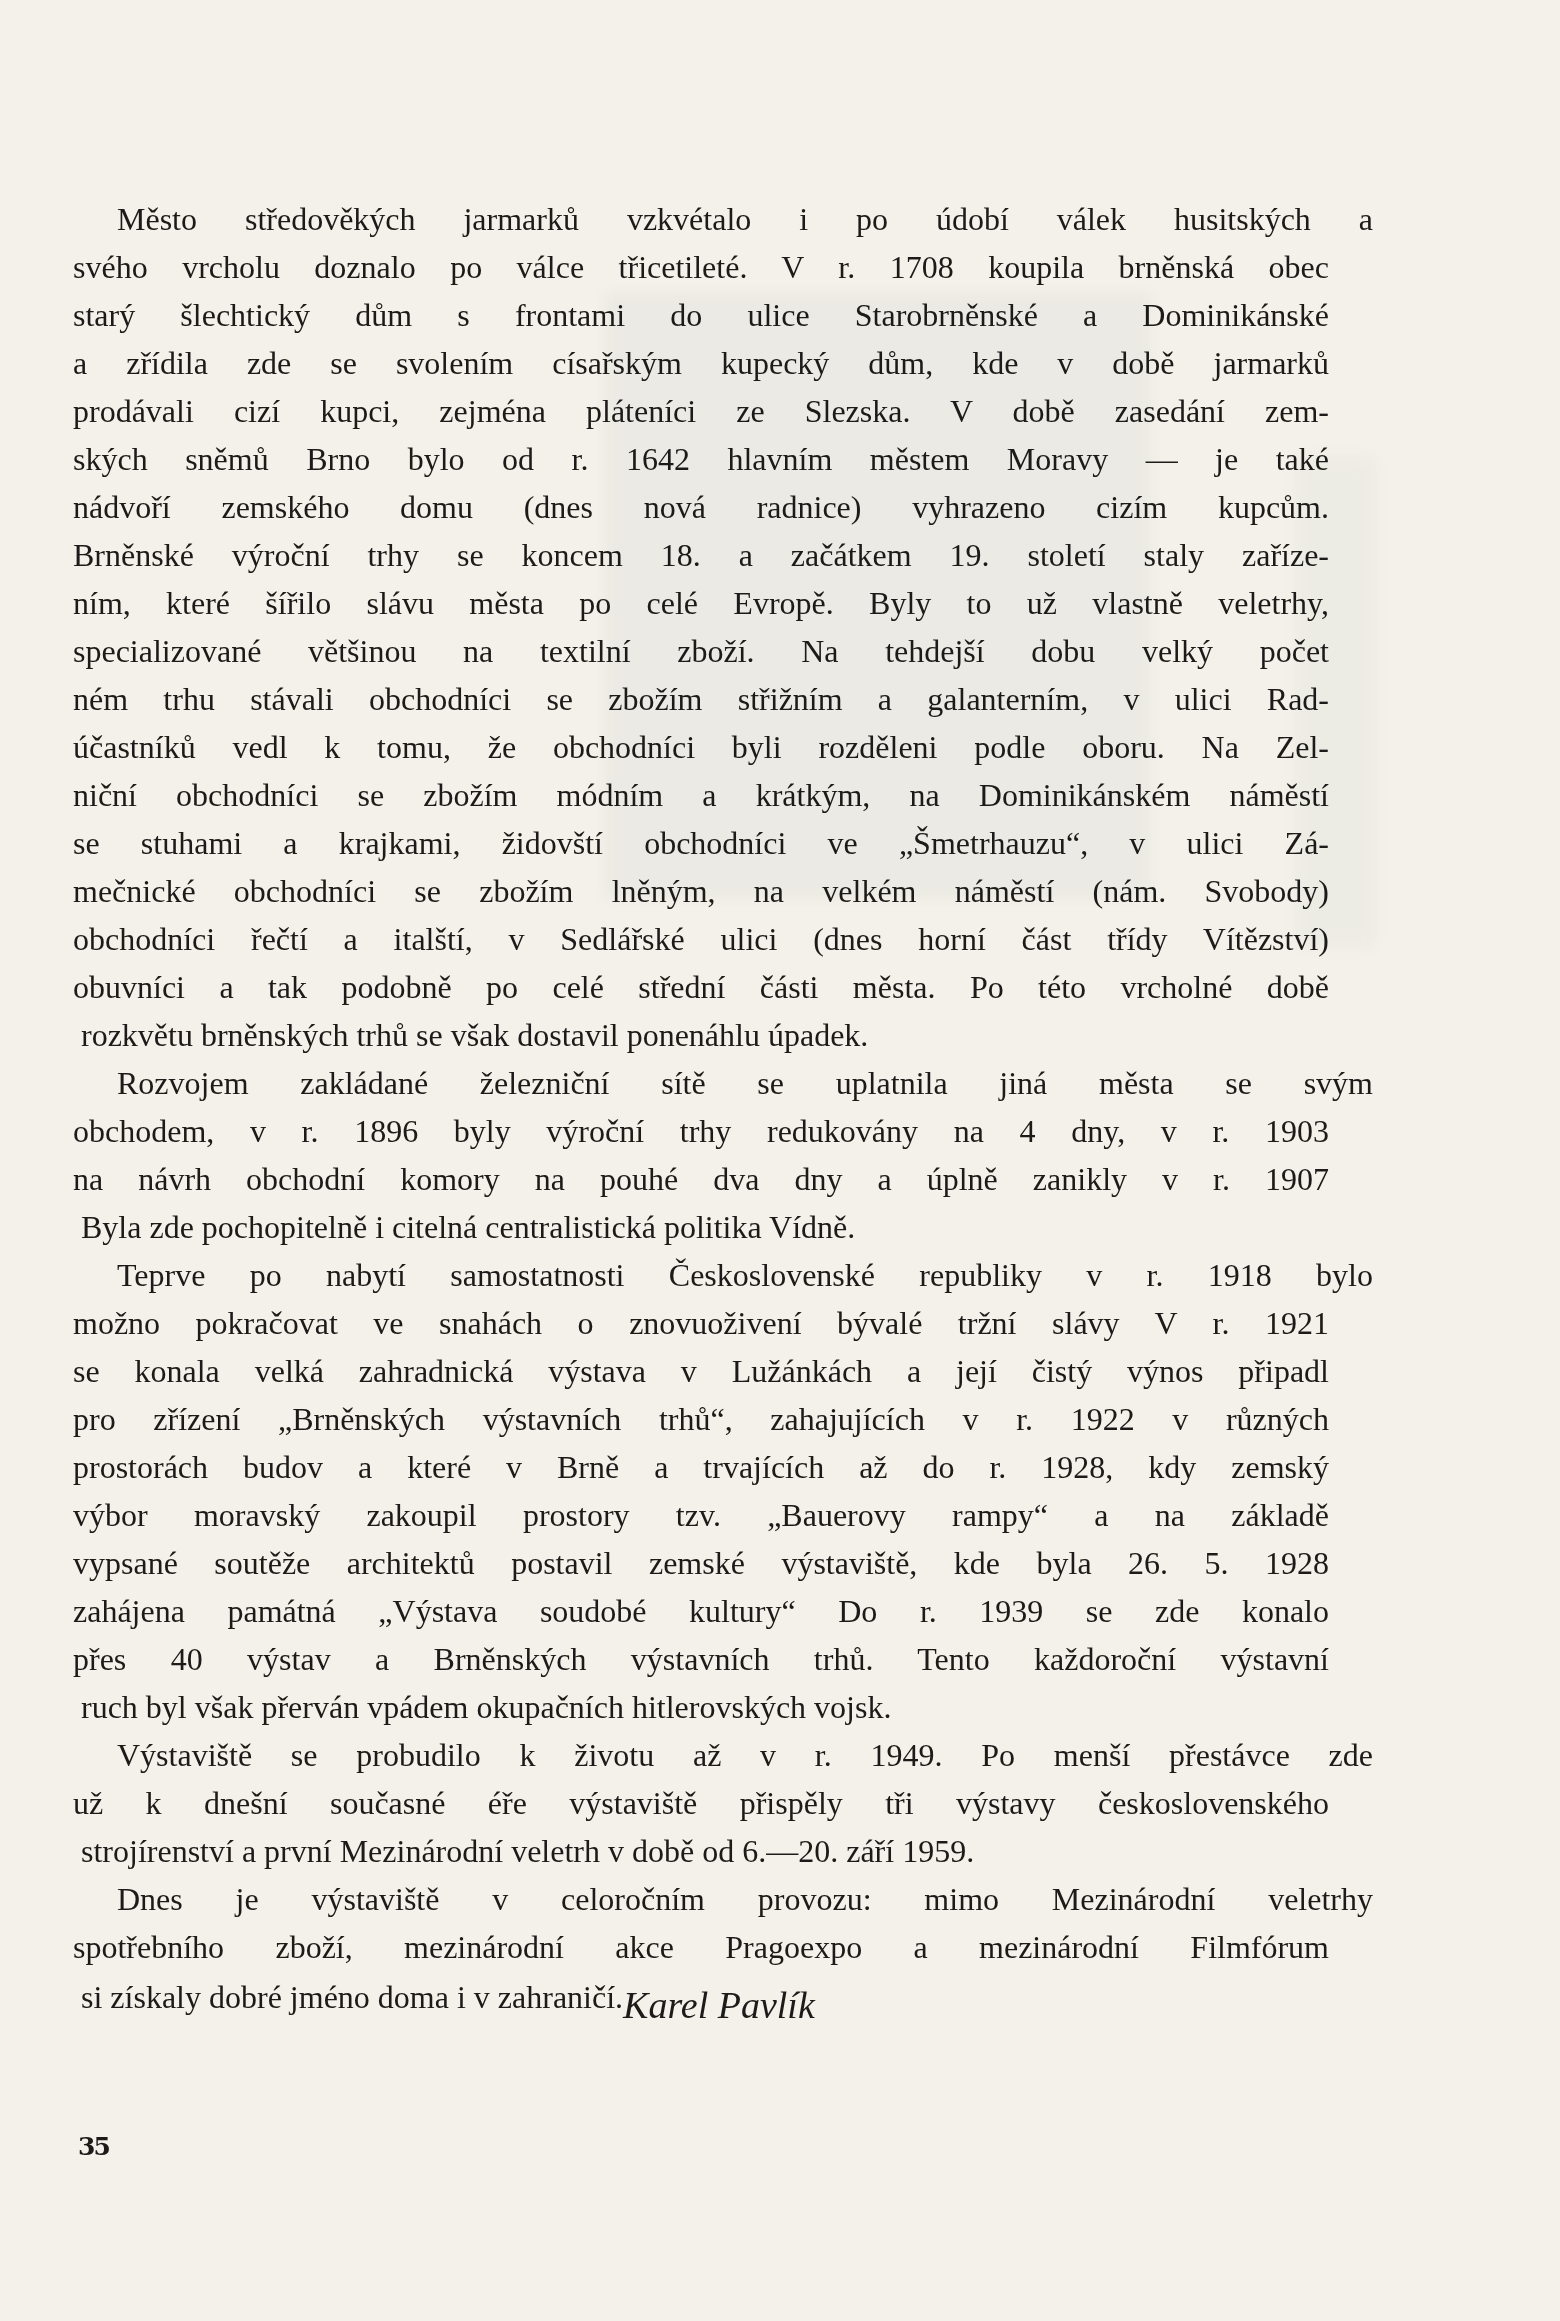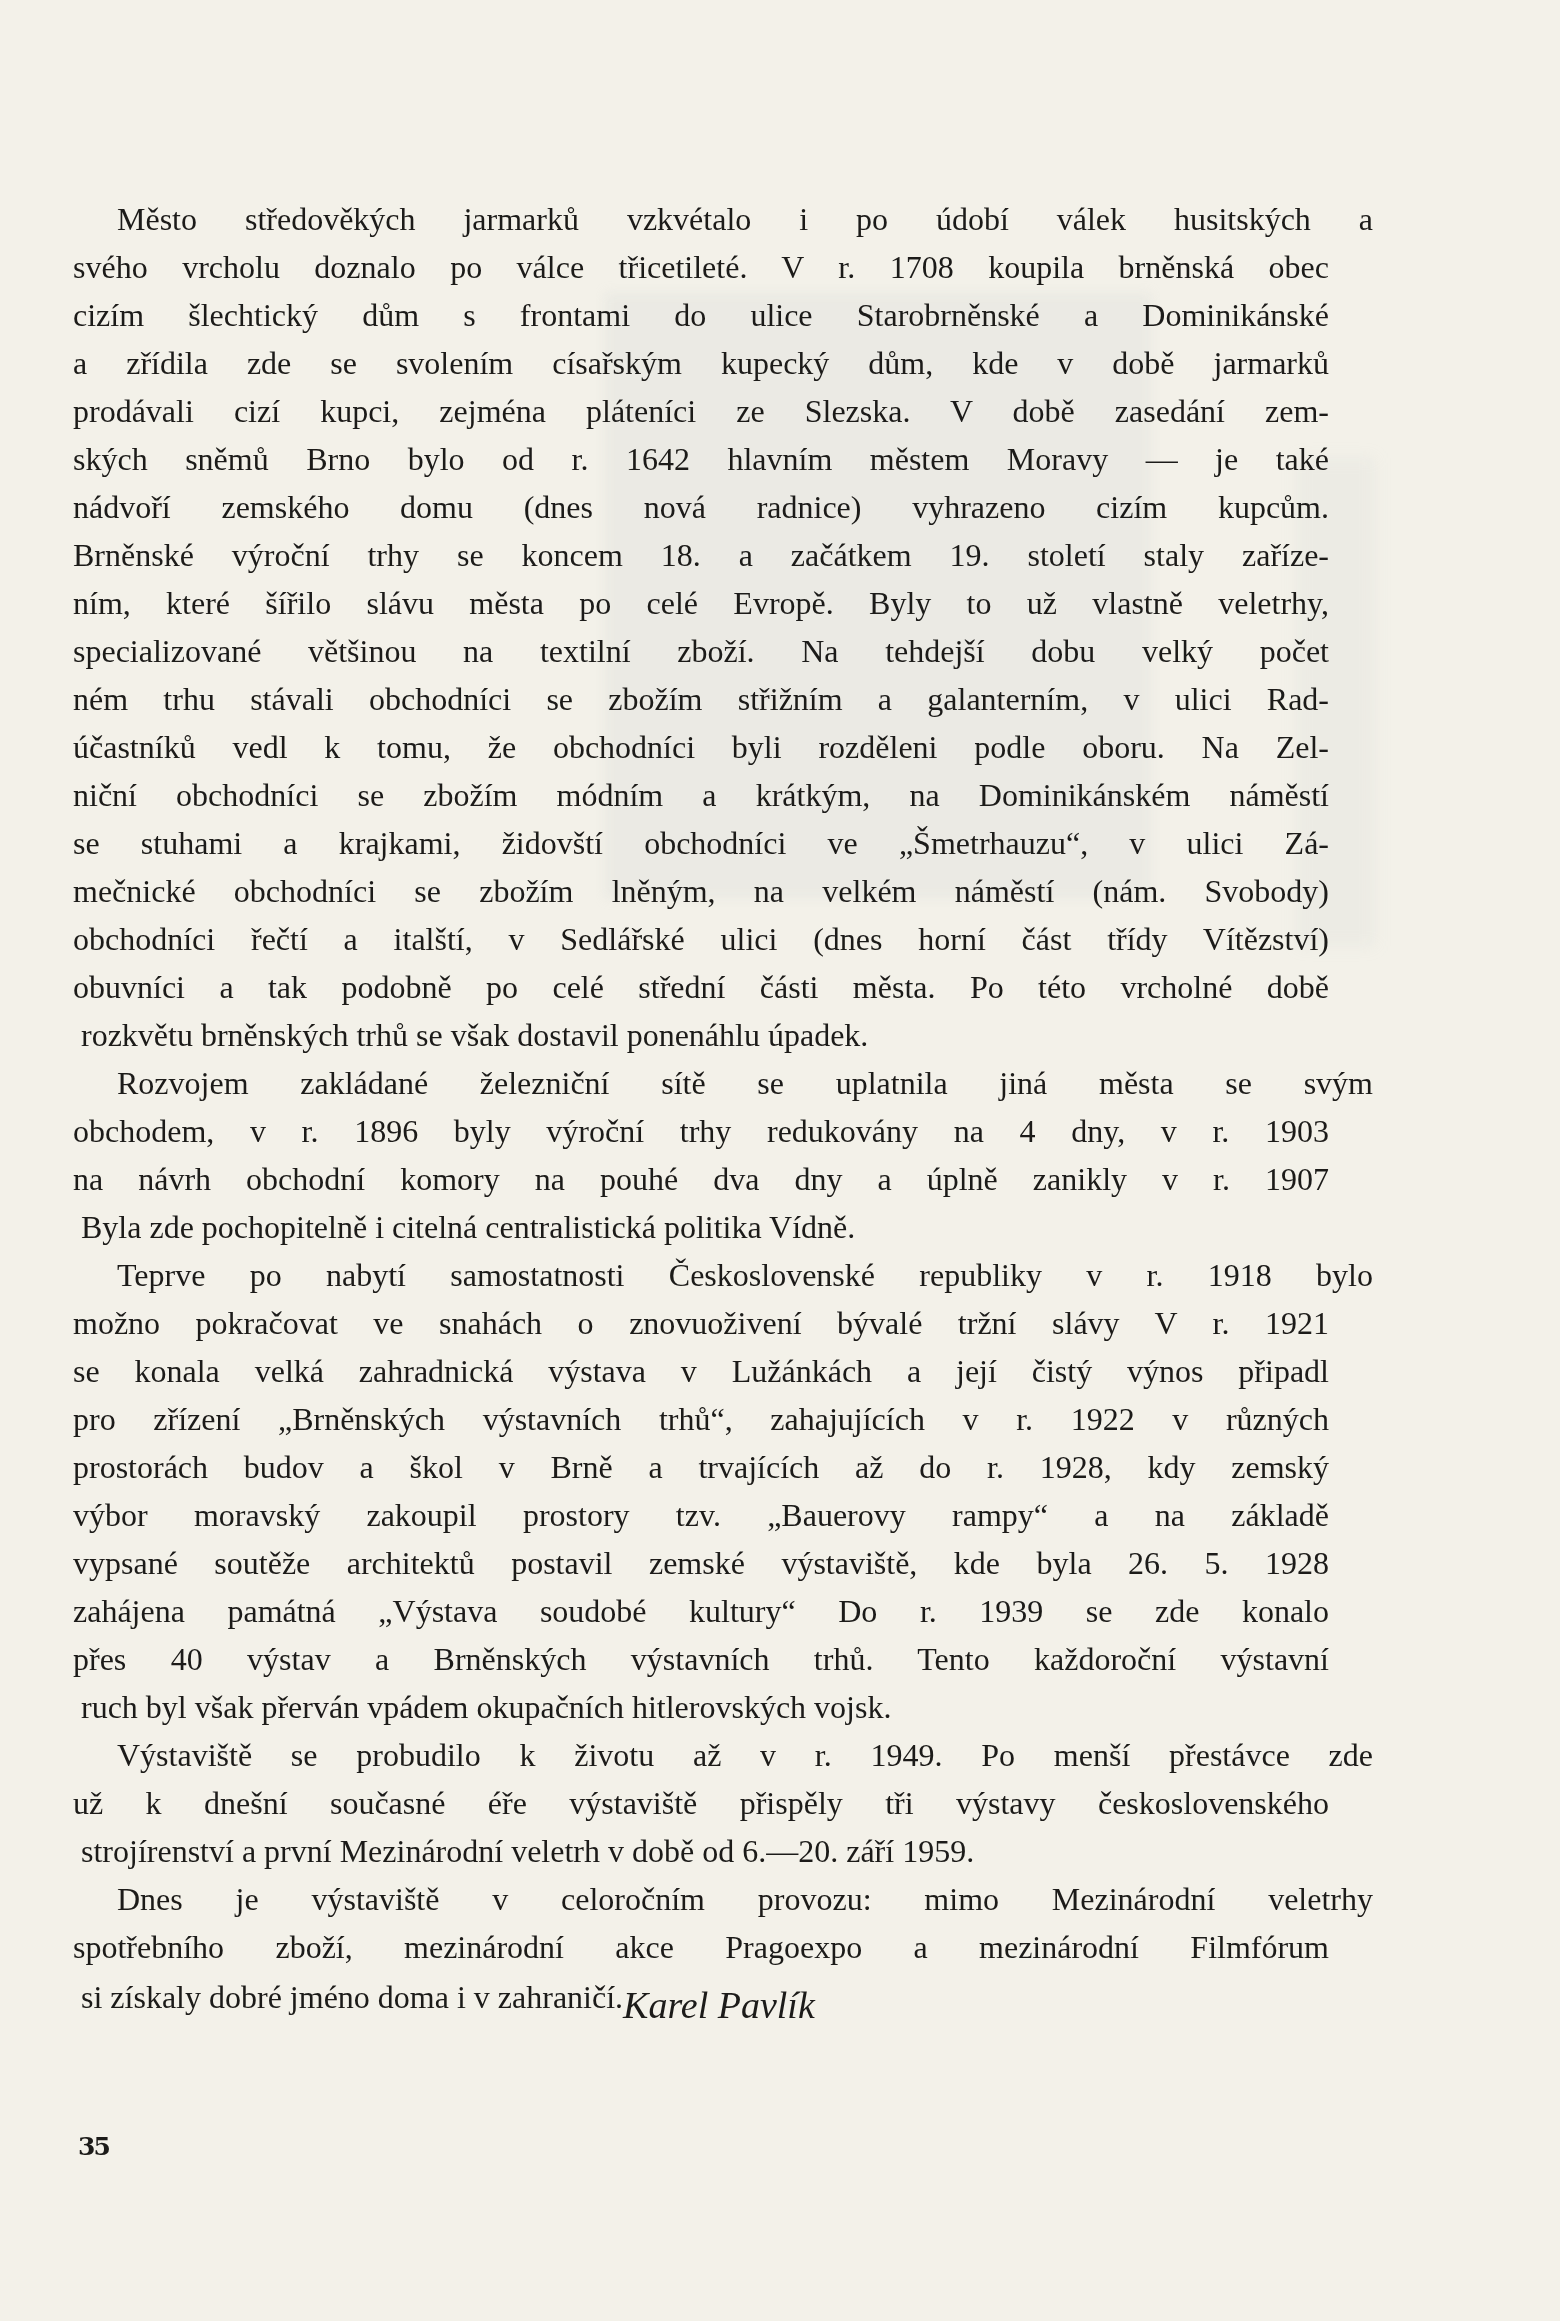--- a/index.html
+++ b/index.html
@@ -45,21 +45,21 @@
 </head>
 <body>
 
 <div class="page">
   <div class="bleed"></div>
   <div class="bleed2"></div>
 
   <div class="body-text" id="body-text">
       <span class="line indent" style="width: 1256px; display: block;">Město středověkých jarmarků vzkvétalo i po údobí válek husitských a</span>
       <span class="line" style="width: 1256px; display: block;">svého vrcholu doznalo po válce třicetileté. V r. 1708 koupila brněnská obec</span>
-      <span class="line" style="width: 1256px; display: block;">cizím šlechtický dům s frontami do ulice Starobrněnské a Dominikánské</span>
+      <span class="line" style="width: 1256px; display: block;">starý šlechtický dům s frontami do ulice Starobrněnské a Dominikánské</span>
       <span class="line" style="width: 1256px; display: block;">a zřídila zde se svolením císařským kupecký dům, kde v době jarmarků</span>
       <span class="line" style="width: 1256px; display: block;">prodávali cizí kupci, zejména pláteníci ze Slezska. V době zasedání zem-</span>
       <span class="line" style="width: 1256px; display: block;">ských sněmů   Brno bylo od r. 1642 hlavním městem Moravy — je také</span>
       <span class="line" style="width: 1256px; display: block;">nádvoří zemského domu (dnes nová radnice) vyhrazeno cizím kupcům.</span>
       <span class="line" style="width: 1256px; display: block;">Brněnské výroční trhy se koncem 18. a začátkem 19. století staly zaříze-</span>
       <span class="line" style="width: 1256px; display: block;">ním, které šířilo slávu města po celé Evropě. Byly to už vlastně veletrhy,</span>
       <span class="line" style="width: 1256px; display: block;">specializované většinou na textilní zboží. Na tehdejší dobu velký počet</span>
       <span class="line" style="width: 1256px; display: block;">ném trhu stávali obchodníci se zbožím střižním a galanterním, v ulici Rad-</span>
       <span class="line" style="width: 1256px; display: block;">účastníků vedl k tomu, že obchodníci byli rozděleni podle oboru. Na Zel-</span>
       <span class="line" style="width: 1256px; display: block;">niční obchodníci se zbožím módním a krátkým, na Dominikánském náměstí</span>
@@ -69,21 +69,21 @@
       <span class="line" style="width: 1256px; display: block;">obuvníci a tak podobně po celé střední části města. Po této vrcholné době</span>
       <span class="line last" style="width: auto; display: block;">rozkvětu brněnských trhů se však dostavil ponenáhlu úpadek.</span>
       <span class="line indent" style="width: 1256px; display: block;">Rozvojem zakládané železniční sítě se uplatnila jiná města se svým</span>
       <span class="line" style="width: 1256px; display: block;">obchodem, v r. 1896 byly výroční trhy redukovány na 4 dny, v r. 1903</span>
       <span class="line" style="width: 1256px; display: block;">na návrh obchodní komory na pouhé dva dny a úplně zanikly v r. 1907</span>
       <span class="line last" style="width: auto; display: block;">Byla zde pochopitelně i citelná centralistická politika Vídně.</span>
       <span class="line indent" style="width: 1256px; display: block;">Teprve po nabytí samostatnosti Československé republiky v r. 1918 bylo</span>
       <span class="line" style="width: 1256px; display: block;">možno pokračovat ve snahách o znovuoživení bývalé tržní slávy  V r. 1921</span>
       <span class="line" style="width: 1256px; display: block;">se konala velká zahradnická výstava v Lužánkách a její čistý výnos připadl</span>
       <span class="line" style="width: 1256px; display: block;">pro zřízení „Brněnských výstavních trhů“, zahajujících v r. 1922 v různých</span>
-      <span class="line" style="width: 1256px; display: block;">prostorách budov a škol v Brně a trvajících až do r. 1928, kdy zemský</span>
+      <span class="line" style="width: 1256px; display: block;">prostorách budov a které v Brně a trvajících až do r. 1928, kdy zemský</span>
       <span class="line" style="width: 1256px; display: block;">výbor moravský zakoupil prostory tzv. „Bauerovy rampy“ a na základě</span>
       <span class="line" style="width: 1256px; display: block;">vypsané soutěže architektů postavil zemské výstaviště, kde byla 26. 5. 1928</span>
       <span class="line" style="width: 1256px; display: block;">zahájena památná „Výstava soudobé kultury“  Do r. 1939 se zde konalo</span>
       <span class="line" style="width: 1256px; display: block;">přes 40 výstav a Brněnských výstavních trhů. Tento každoroční výstavní</span>
       <span class="line last" style="width: auto; display: block;">ruch byl však přerván vpádem okupačních hitlerovských vojsk.</span>
       <span class="line indent" style="width: 1256px; display: block;">Výstaviště se probudilo k životu až v r. 1949. Po menší přestávce zde</span>
       <span class="line" style="width: 1256px; display: block;">už k dnešní současné éře výstaviště přispěly tři výstavy československého</span>
       <span class="line last" style="width: auto; display: block;">strojírenství a první Mezinárodní veletrh v době od 6.—20. září 1959.</span>
       <span class="line indent" style="width: 1256px; display: block;">Dnes je výstaviště v celoročním provozu: mimo Mezinárodní veletrhy</span>
       <span class="line" style="width: 1256px; display: block;">spotřebního zboží, mezinárodní akce Pragoexpo a mezinárodní Filmfórum</span>

